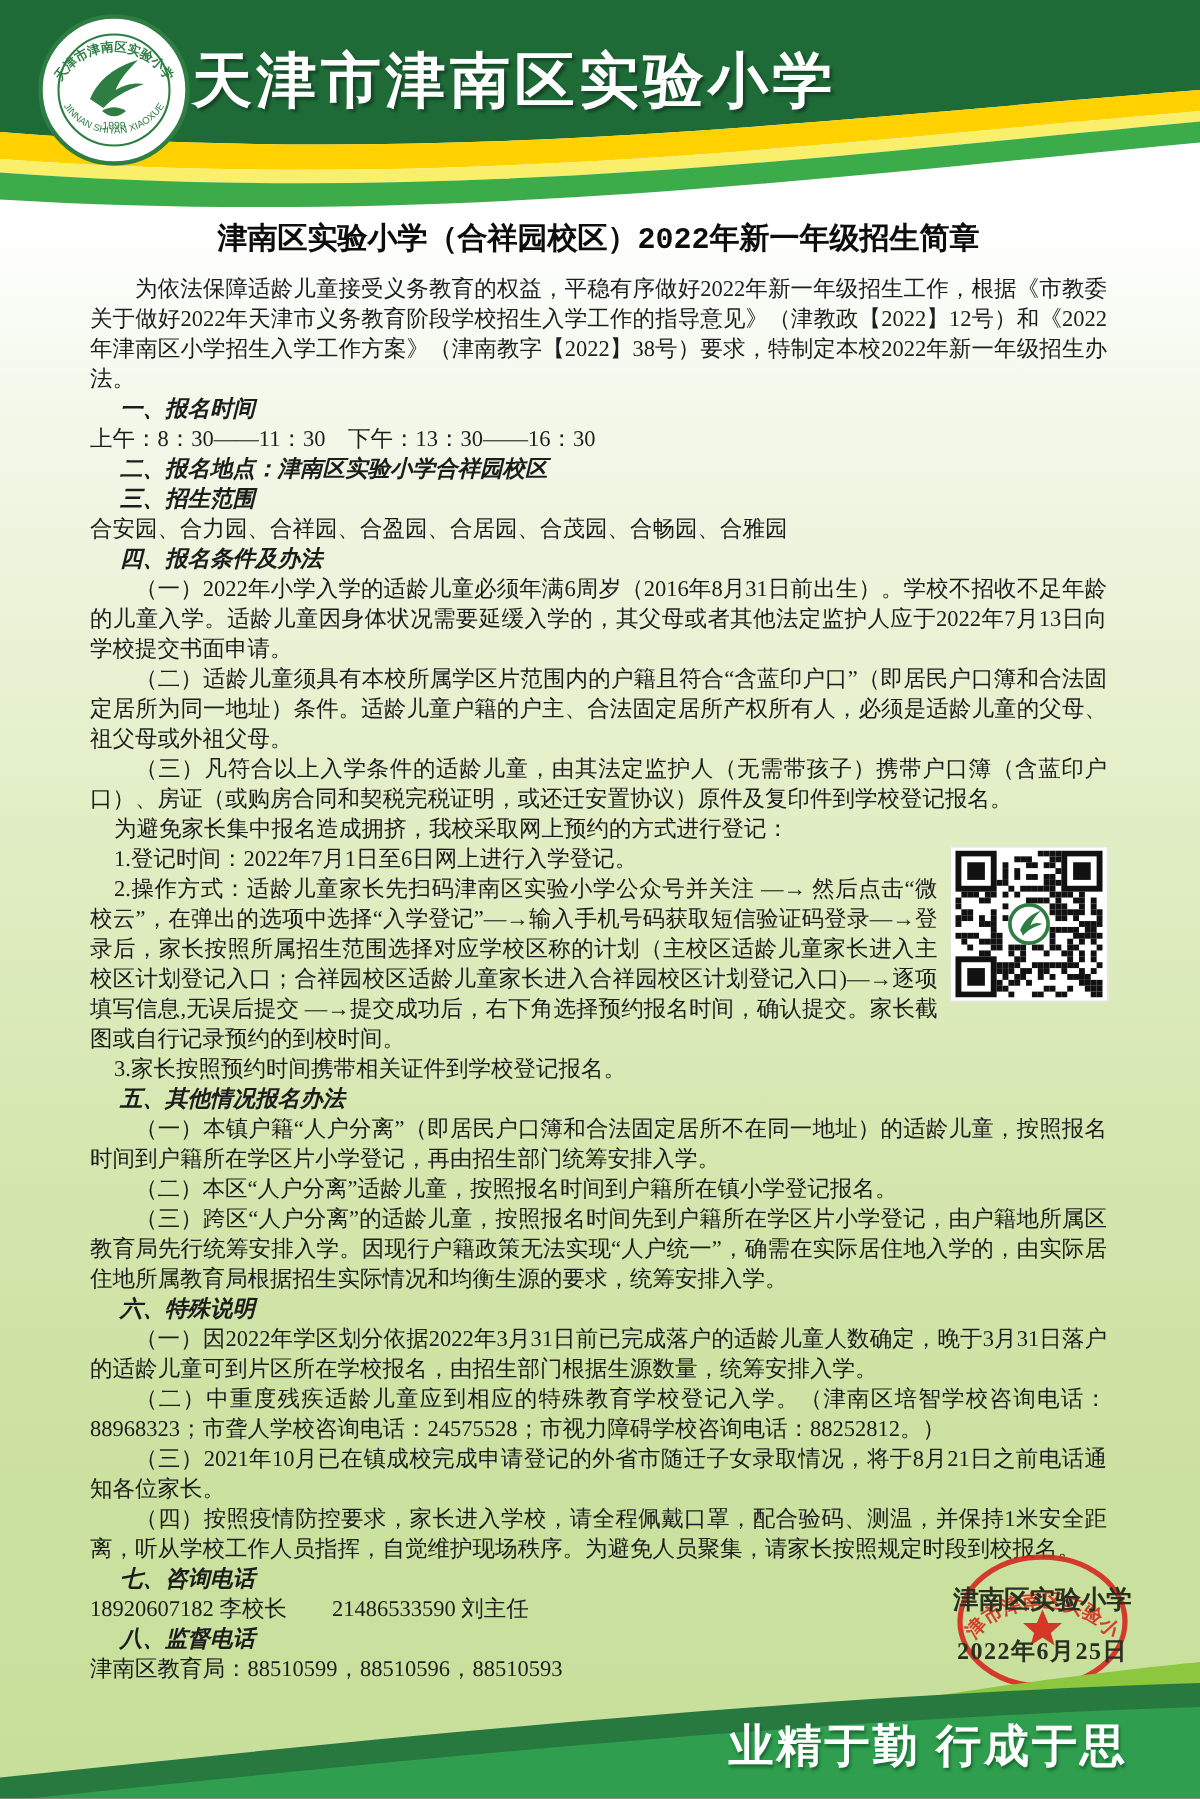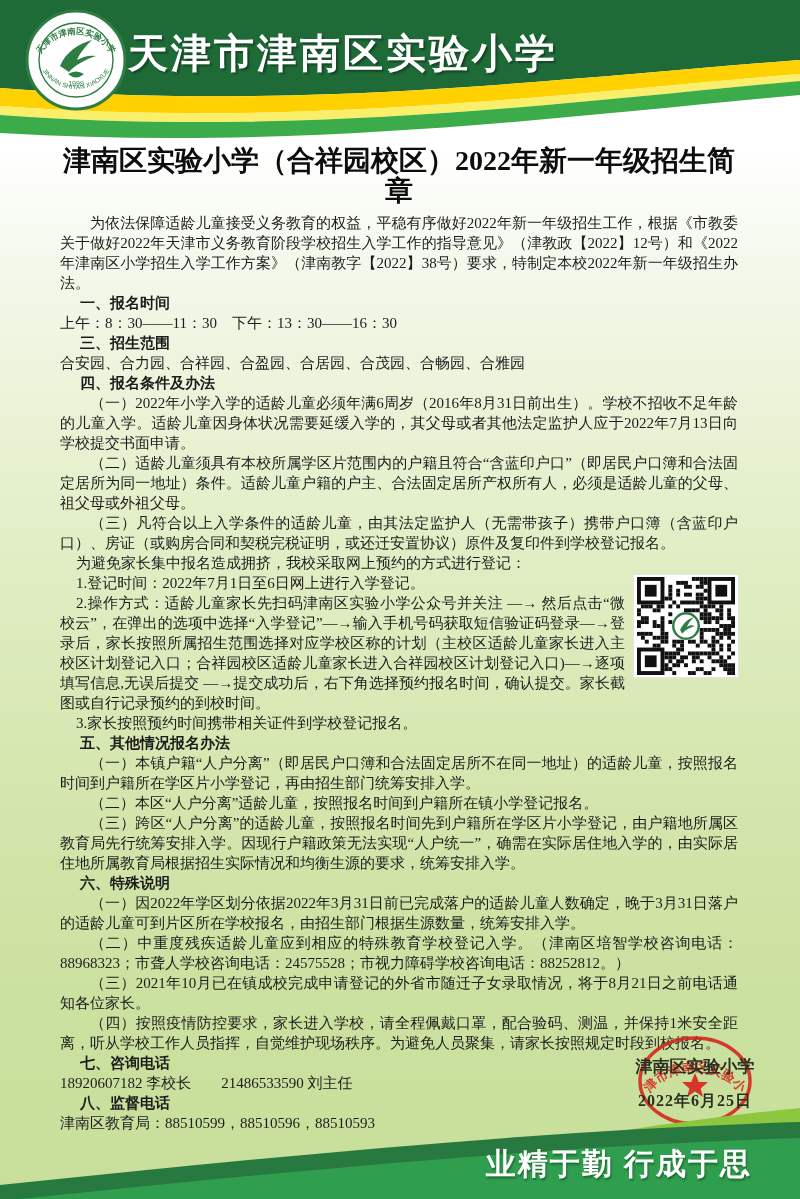--- a/index.html
+++ b/index.html
@@ -19,25 +19,25 @@
     position:absolute;left:128px;top:26px;font-family:"Liberation Sans","DejaVu Sans",sans-serif;
     font-weight:bold;font-size:40px;letter-spacing:3px;color:#ffffff;
     text-shadow:2px 2px 2px rgba(0,0,0,.35);
   }
   .logo{position:absolute;left:24px;top:8px;}
   .content{
     position:absolute;left:60px;top:146px;width:678px;text-align:justify;
     font-size:15px;line-height:20px;
   }
   .doc-title{
-    text-align:center;font-family:Liberation Serif, serif;
-    font-weight:bold;font-size:28px;line-height:30px;margin:0 0 7px 0;color:#0d0d0d;
+    text-align:center;font-family:Liberation Mono, monospace;
+    font-weight:bold;font-size:20px;line-height:30px;margin:0 0 7px 0;color:#0d0d0d;
   }
   .content p{margin:0;padding:0;}
-  .hd{font-family:"Liberation Sans","DejaVu Sans",sans-serif;font-weight:bold;text-indent:20px;}
+  .hd{font-family:"Liberation Sans","DejaVu Sans",sans-serif;font-weight:bold;text-indent:20px;font-style:italic;}
   .in{text-indent:30px;}
   .n2{text-indent:16px;}
   .pl{text-indent:0;}
   .qrwrap{
     float:right;width:104px;height:102px;background:#ffffff;margin:2px 0 3px 9px;
     box-shadow:0 0 0 1px #e4e4e4;display:flex;align-items:center;justify-content:center;
   }
   .stamp{position:absolute;left:627px;top:1028px;width:136px;height:112px;}
   .ftr-svg{position:absolute;left:0;bottom:0;display:block;}
 </style>
@@ -74,20 +74,21 @@
   </svg>
 
   <div class="school-name">天津市津南区实验小学</div>
 
   <div class="content">
     <h1 class="doc-title">津南区实验小学（合祥园校区）2022年新一年级招生简章</h1>
 
     <p class="in">为依法保障适龄儿童接受义务教育的权益，平稳有序做好2022年新一年级招生工作，根据《市教委关于做好2022年天津市义务教育阶段学校招生入学工作的指导意见》（津教政【2022】12号）和《2022年津南区小学招生入学工作方案》（津南教字【2022】38号）要求，特制定本校2022年新一年级招生办法。</p>
     <p class="hd">一、报名时间</p>
     <p class="pl">上午：8：30——11：30　下午：13：30——16：30</p>
+    <p class="hd">二、报名地点：津南区实验小学合祥园校区</p>
     <p class="hd">三、招生范围</p>
     <p class="pl">合安园、合力园、合祥园、合盈园、合居园、合茂园、合畅园、合雅园</p>
     <p class="hd">四、报名条件及办法</p>
     <p class="in">（一）2022年小学入学的适龄儿童必须年满6周岁（2016年8月31日前出生）。学校不招收不足年龄的儿童入学。适龄儿童因身体状况需要延缓入学的，其父母或者其他法定监护人应于2022年7月13日向学校提交书面申请。</p>
     <p class="in">（二）适龄儿童须具有本校所属学区片范围内的户籍且符合“含蓝印户口”（即居民户口簿和合法固定居所为同一地址）条件。适龄儿童户籍的户主、合法固定居所产权所有人，必须是适龄儿童的父母、祖父母或外祖父母。</p>
     <p class="in">（三）凡符合以上入学条件的适龄儿童，由其法定监护人（无需带孩子）携带户口簿（含蓝印户口）、房证（或购房合同和契税完税证明，或还迁安置协议）原件及复印件到学校登记报名。</p>
     <p class="n2">为避免家长集中报名造成拥挤，我校采取网上预约的方式进行登记：</p>
 
     <span class="qrwrap">
       <svg width="100" height="98" viewBox="0 0 100 100">

